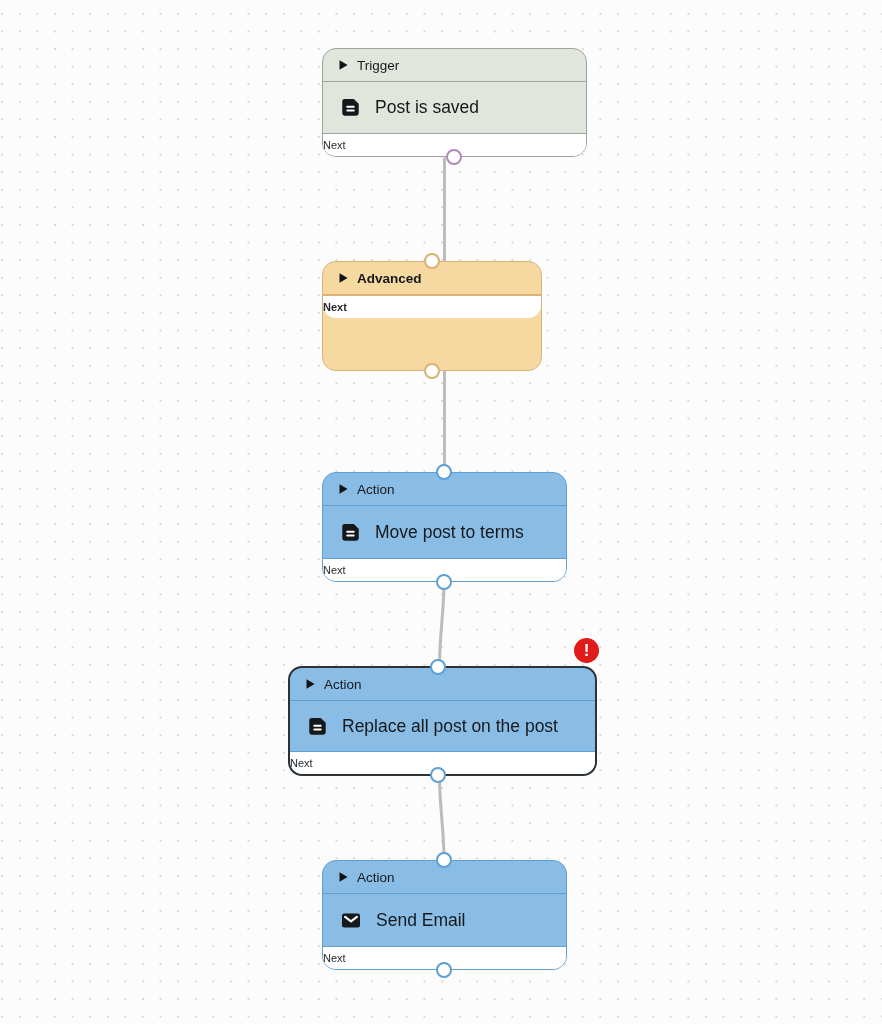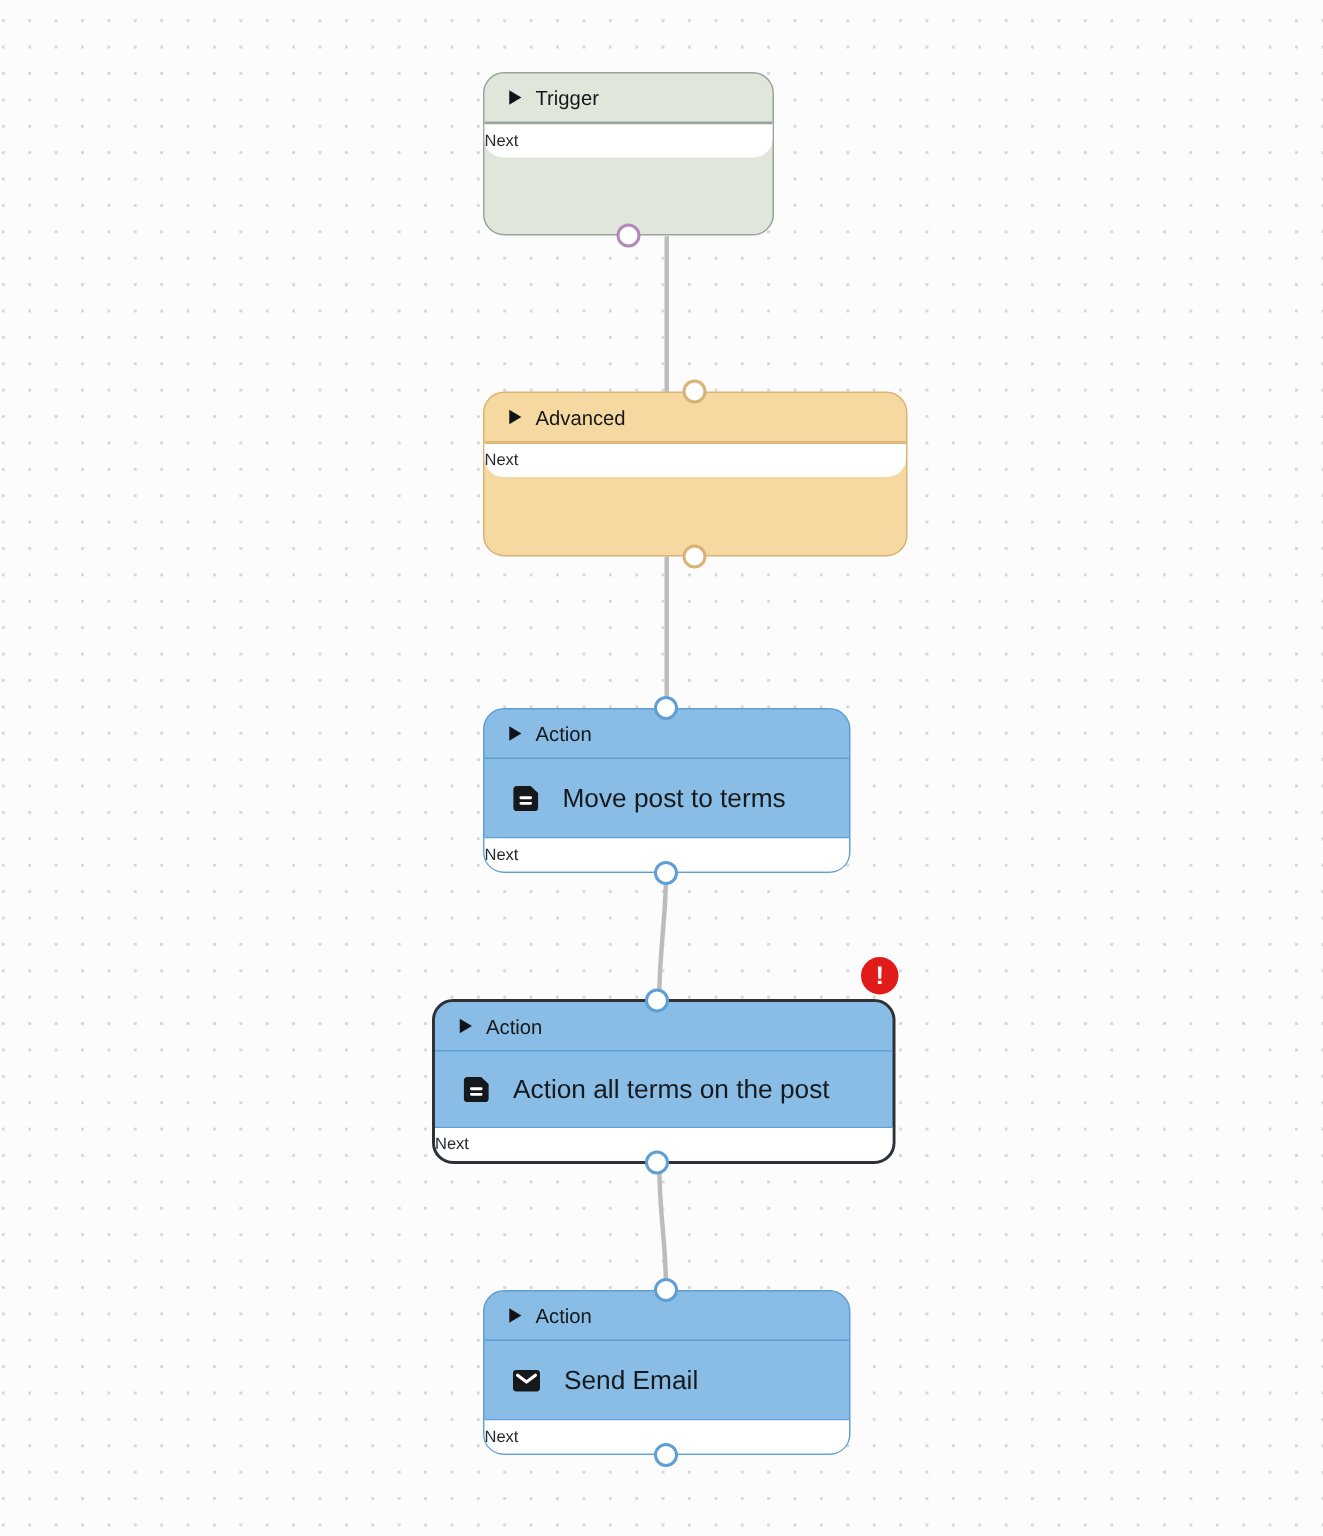--- a/index.html
+++ b/index.html
@@ -84,86 +84,95 @@
 
 <div class="canvas">
 
   <svg class="edges" width="882" height="1024" viewBox="0 0 882 1024">
     <path d="M444.5 157.5 L444.5 262" stroke="#bcbcbc"></path>
     <path d="M444.5 371 L444.5 473" stroke="#bcbcbc"></path>
     <path d="M444 582 C444 614 439.5 632 439.5 667" stroke="#bcbcbc"></path>
     <path d="M439.5 776 C439.5 810 444 826 444 861" stroke="#bcbcbc"></path>
   </svg>
 
-  <div class="node" style="left: 322px; top: 48px; width: 194px; height: 109px; --fill: #e0e6dc; --border: #9aa49c; --accent: #9aa49c; --port: #b389ba;">
+  <div class="node" style="left: 322px; top: 48px; width: 265px; height: 109px; --fill: #e0e6dc; --border: #9aa49c; --accent: #9aa49c; --port: #b389ba;">
     <div class="node-header">
       <svg class="tri" width="9" height="10" viewBox="0 0 9 10">
           <polygon points="0.5,0.2 8.6,5 0.5,9.8" fill="#111417"></polygon>
         </svg>
       <span class="node-cat">Trigger</span>
-    </div>
-    <div class="node-footer">
-      <span class="next-label">Next</span>
-    </div>
-    <span class="port port-bottom"></span>
-  </div>
-
-  <div class="node" style="left: 322px; top: 261px; width: 283px; height: 110px; --fill: #f6d8a1; --border: #d9b376; --accent: #d9b376; --port: #d9b376;">
-    <div class="node-header">
-      <svg class="tri" width="9" height="10" viewBox="0 0 9 10">
-          <polygon points="0.5,0.2 8.6,5 0.5,9.8" fill="#111417"></polygon>
-        </svg>
-      <span class="node-cat">Advanced</span>
-    </div>
-    <div class="node-footer">
-      <span class="next-label">Next</span>
-    </div>
-    <span class="port port-top"></span>
-    <span class="port port-bottom"></span>
-  </div>
-
-  <div class="node" style="left: 322px; top: 472px; width: 245px; height: 110px; --fill: #8abde5; --border: #5f9fd4; --accent: #5f9fd4; --port: #5f9fd4;">
-    <div class="node-header">
-      <svg class="tri" width="9" height="10" viewBox="0 0 9 10">
-          <polygon points="0.5,0.2 8.6,5 0.5,9.8" fill="#111417"></polygon>
-        </svg>
-      <span class="node-cat">Action</span>
     </div>
     <div class="node-body">
       <span class="node-icon">
         <svg width="23" height="23" viewBox="0 0 24 24">
             <path fill="#16191c" d="M6 3.2h9.4L20.6 8v10a2.6 2.6 0 0 1-2.6 2.6H6A2.6 2.6 0 0 1 3.4 18V5.8A2.6 2.6 0 0 1 6 3.2z"></path>
             <path d="M8.6 11.3h6.8M8.6 15.2h6.8" stroke="#fff" stroke-width="2" stroke-linecap="round"></path>
           </svg>
       </span>
-      <span class="node-title">Move post to terms</span>
+      <span class="node-title">Post is saved</span>
+    </div>
+    <div class="node-footer">
+      <span class="next-label">Next</span>
+    </div>
+    <span class="port port-bottom"></span>
+  </div>
+
+  <div class="node" style="left: 322px; top: 261px; width: 220px; height: 110px; font-weight: bold; --fill: #f6d8a1; --border: #d9b376; --accent: #d9b376; --port: #d9b376;">
+    <div class="node-header">
+      <svg class="tri" width="9" height="10" viewBox="0 0 9 10">
+          <polygon points="0.5,0.2 8.6,5 0.5,9.8" fill="#111417"></polygon>
+        </svg>
+      <span class="node-cat">Advanced</span>
     </div>
     <div class="node-footer">
       <span class="next-label">Next</span>
     </div>
     <span class="port port-top"></span>
     <span class="port port-bottom"></span>
   </div>
 
-  <div class="node selected" style="left: 288px; top: 666px; width: 309px; height: 110px; --fill: #8abde5; --border: #2e3237; --accent: #5f9fd4; --port: #5f9fd4;">
-    <span class="error-badge">!</span>
+  <div class="node" style="left: 322px; top: 472px; width: 245px; height: 110px; --fill: #8abde5; --border: #5f9fd4; --accent: #5f9fd4; --port: #5f9fd4;">
     <div class="node-header">
       <svg class="tri" width="9" height="10" viewBox="0 0 9 10">
           <polygon points="0.5,0.2 8.6,5 0.5,9.8" fill="#111417"></polygon>
         </svg>
       <span class="node-cat">Action</span>
     </div>
     <div class="node-body">
       <span class="node-icon">
         <svg width="23" height="23" viewBox="0 0 24 24">
             <path fill="#16191c" d="M6 3.2h9.4L20.6 8v10a2.6 2.6 0 0 1-2.6 2.6H6A2.6 2.6 0 0 1 3.4 18V5.8A2.6 2.6 0 0 1 6 3.2z"></path>
             <path d="M8.6 11.3h6.8M8.6 15.2h6.8" stroke="#fff" stroke-width="2" stroke-linecap="round"></path>
           </svg>
       </span>
-      <span class="node-title">Action all terms on the post</span>
+      <span class="node-title">Move post to terms</span>
+    </div>
+    <div class="node-footer">
+      <span class="next-label">Next</span>
+    </div>
+    <span class="port port-top"></span>
+    <span class="port port-bottom"></span>
+  </div>
+
+  <div class="node selected" style="left: 288px; top: 666px; width: 309px; height: 110px; --fill: #8abde5; --border: #2e3237; --accent: #5f9fd4; --port: #5f9fd4;">
+    <span class="error-badge">!</span>
+    <div class="node-header">
+      <svg class="tri" width="9" height="10" viewBox="0 0 9 10">
+          <polygon points="0.5,0.2 8.6,5 0.5,9.8" fill="#111417"></polygon>
+        </svg>
+      <span class="node-cat">Action</span>
+    </div>
+    <div class="node-body">
+      <span class="node-icon">
+        <svg width="23" height="23" viewBox="0 0 24 24">
+            <path fill="#16191c" d="M6 3.2h9.4L20.6 8v10a2.6 2.6 0 0 1-2.6 2.6H6A2.6 2.6 0 0 1 3.4 18V5.8A2.6 2.6 0 0 1 6 3.2z"></path>
+            <path d="M8.6 11.3h6.8M8.6 15.2h6.8" stroke="#fff" stroke-width="2" stroke-linecap="round"></path>
+          </svg>
+      </span>
+      <span class="node-title">Replace all post on the post</span>
     </div>
     <div class="node-footer">
       <span class="next-label">Next</span>
     </div>
     <span class="port port-top port-shift"></span>
     <span class="port port-bottom port-shift"></span>
   </div>
 
   <div class="node" style="left: 322px; top: 860px; width: 245px; height: 110px; --fill: #8abde5; --border: #5f9fd4; --accent: #5f9fd4; --port: #5f9fd4;">
     <div class="node-header">

